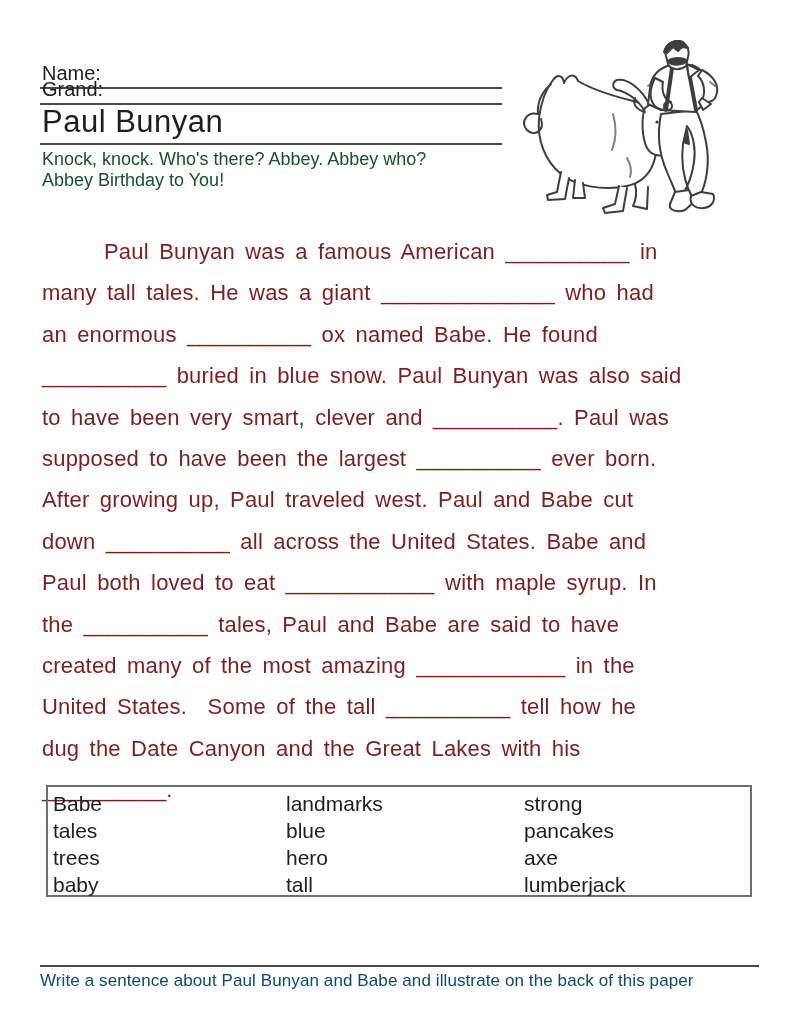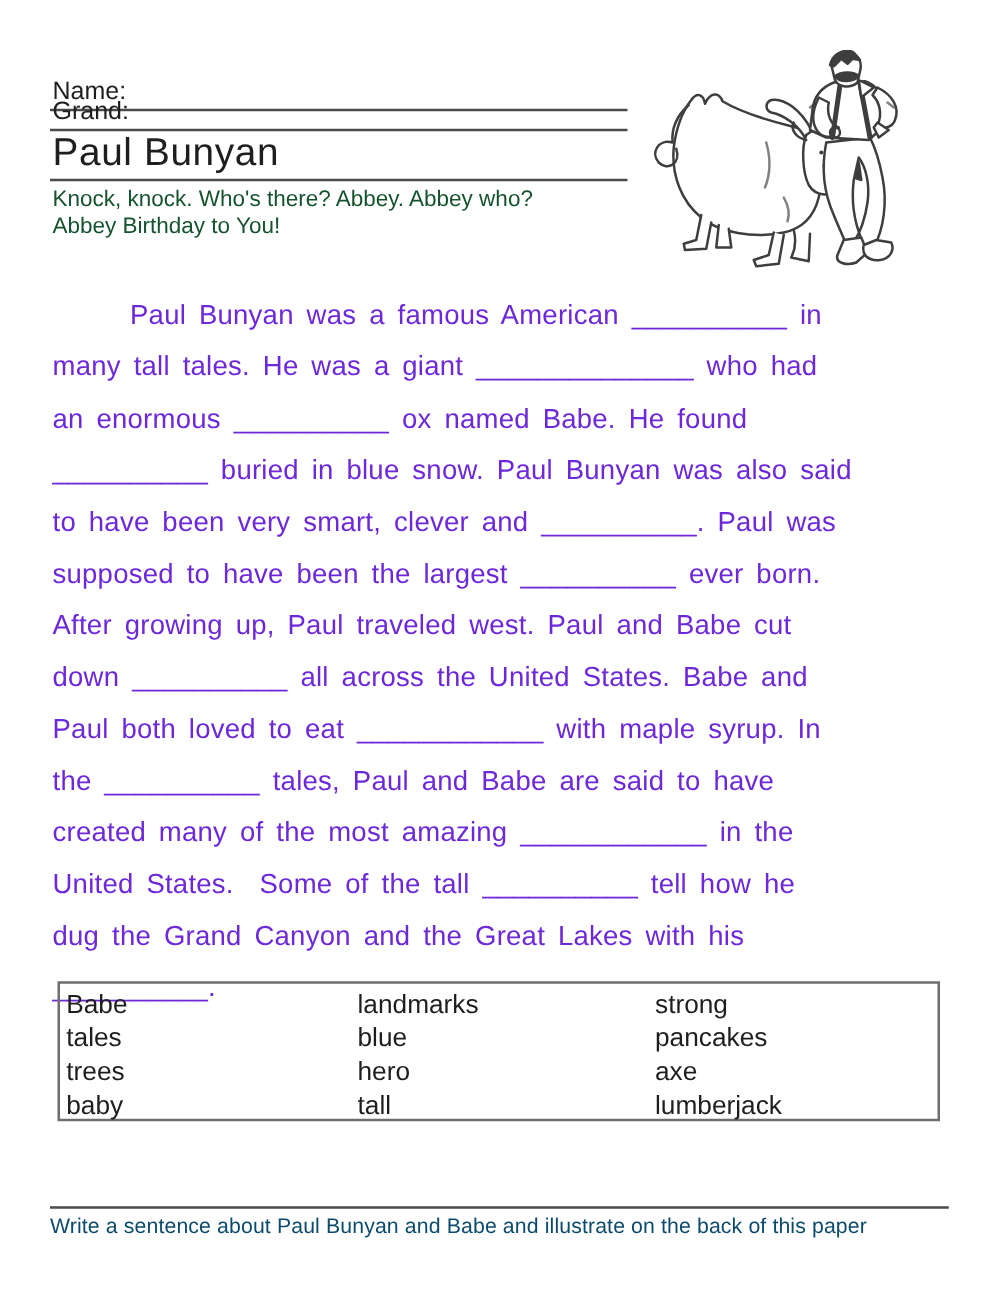--- a/index.html
+++ b/index.html
@@ -30,21 +30,21 @@
 
   .illustration {
     position:absolute; left:515px; top:40px; width:245px; height:185px;
   }
 
   
   .story {
     position:absolute; left:42px; top:231px; width:712px;
     font-size:22px; line-height:41.4px;
     word-spacing:4px; letter-spacing:0.2px;
-    color:#6d28d9;
+    color:#7f1d1d;
   }
   .story-line { white-space:pre; }
   .story-line.indent { padding-left:62px; }
 
   
   .word-bank {
     position:absolute; left:46px; top:785px; width:706px; height:112px;
     border:2px solid #6e6e6e;
     display:grid;
     grid-template-columns:233px 238px 1fr;
@@ -149,21 +149,21 @@
     <div class="story-line">an enormous __________ ox named Babe. He found</div>
     <div class="story-line">__________ buried in blue snow. Paul Bunyan was also said</div>
     <div class="story-line">to have been very smart, clever and __________. Paul was</div>
     <div class="story-line">supposed to have been the largest __________ ever born.</div>
     <div class="story-line">After growing up, Paul traveled west. Paul and Babe cut</div>
     <div class="story-line">down __________ all across the United States. Babe and</div>
     <div class="story-line">Paul both loved to eat ____________ with maple syrup. In</div>
     <div class="story-line">the __________ tales, Paul and Babe are said to have</div>
     <div class="story-line">created many of the most amazing ____________ in the</div>
     <div class="story-line">United States.  Some of the tall __________ tell how he</div>
-    <div class="story-line">dug the Grand Canyon and the Great Lakes with his</div>
+    <div class="story-line">dug the Date Canyon and the Great Lakes with his</div>
     <div class="story-line">__________.</div>
   </div>
 
   <div class="word-bank">
     <span class="word-bank-entry">Babe</span>
     <span class="word-bank-entry">landmarks</span>
     <span class="word-bank-entry">strong</span>
     <span class="word-bank-entry">tales</span>
     <span class="word-bank-entry">blue</span>
     <span class="word-bank-entry">pancakes</span>

